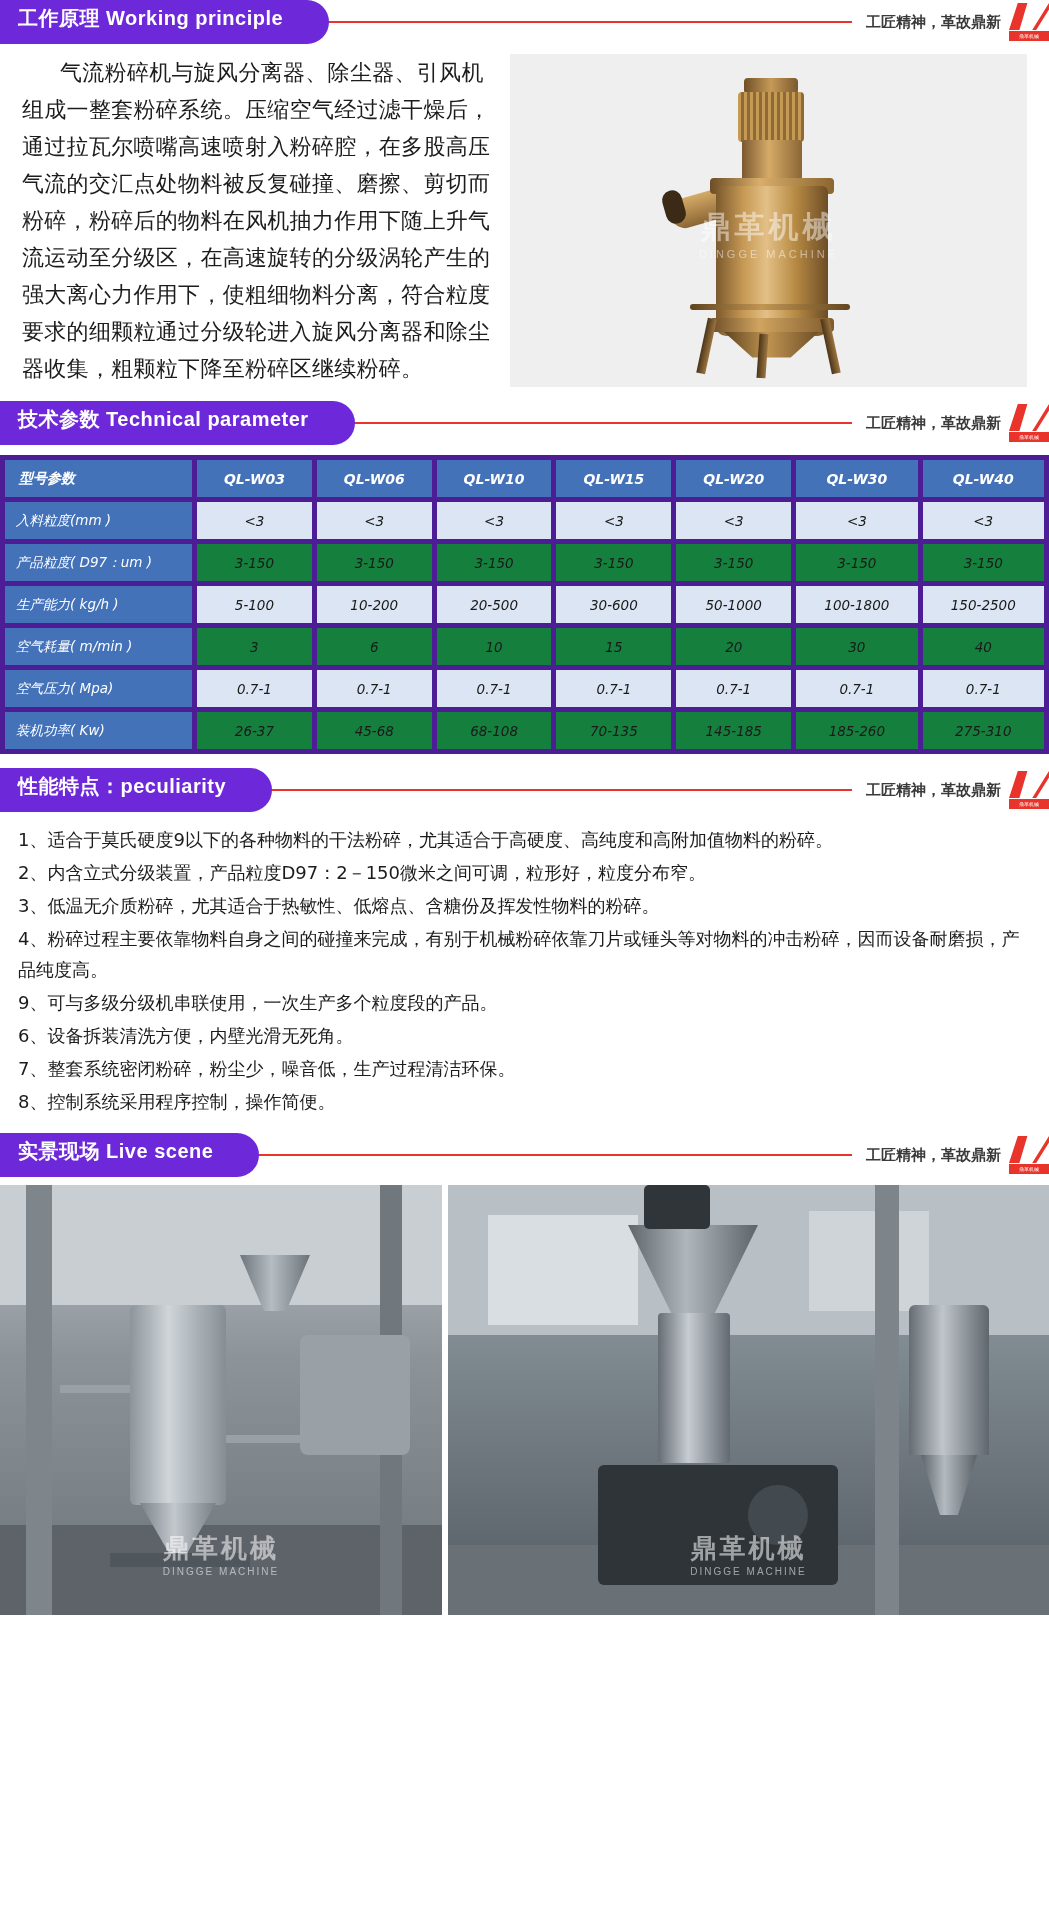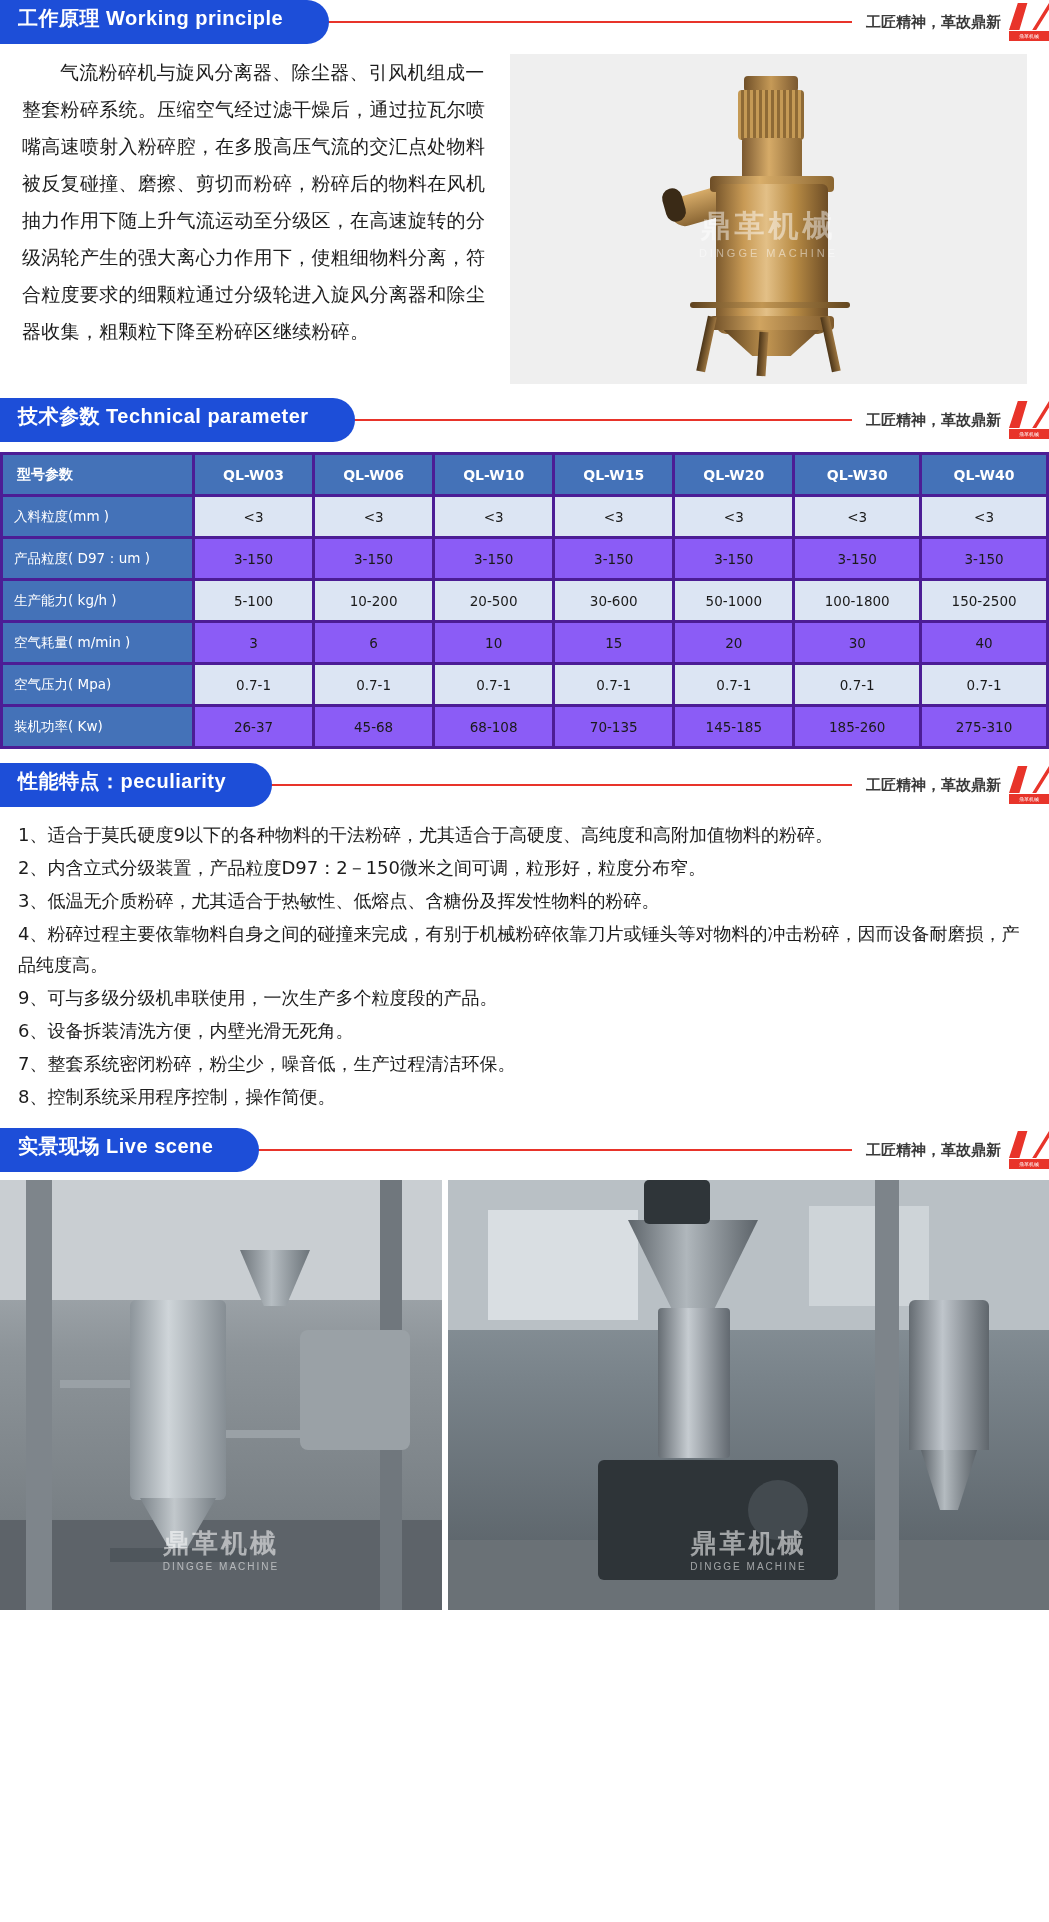--- a/index.html
+++ b/index.html
@@ -16,21 +16,21 @@
   .sec-head {
     position: relative;
     height: 44px;
     margin-top: 0;
     display: flex;
     align-items: center;
   }
   .sec-head .ribbon {
     position: relative;
     height: 44px;
-    background: #1d4ed8;
+    background: #6d28d9;
     color: #fff;
     display: flex;
     align-items: center;
     padding: 0 46px 8px 18px;
     border-radius: 0 22px 22px 0;
     font-size: 20px;
     font-weight: bold;
     letter-spacing: 0.5px;
     white-space: nowrap;
     z-index: 2;
@@ -88,21 +88,21 @@
   }
 
   
   .wp-body {
     display: flex;
     padding: 10px 22px 14px 22px;
     gap: 18px;
   }
   .wp-text {
     width: 470px;
-    font-size: 19px;
+    font-size: 22px;
     line-height: 37px;
     text-indent: 38px;
     color: #1c1c1c;
     letter-spacing: 0.3px;
     font-family: "DejaVu Sans", sans-serif;
   }
   .wp-image {
     flex: 1;
     background: #efefef;
     position: relative;
@@ -163,43 +163,44 @@
 
   
   .tbl-wrap { padding: 10px 0 0 0; }
   table.spec {
     width: 1049px;
     border-collapse: collapse;
     font-size: 13.5px;
     font-family: "DejaVu Sans", sans-serif;
   }
   table.spec th, table.spec td {
-    border: 3px solid #4c1d95;
+    border: 5px solid #4c1d95;
     text-align: center;
     height: 42px;
     padding: 2px 4px;
+    font-style: italic;
   }
   table.spec thead th {
     background: #4472b8;
     color: #ffffff;
     font-weight: bold;
     font-size: 14px;
   }
   table.spec thead th.first { text-align: left; padding-left: 14px; }
   table.spec tbody td.rowhead {
     background: #4472b8;
     color: #ffffff;
     text-align: left;
     padding-left: 11px;
     font-weight: normal;
     width: 192px;
     font-size: 13.5px;
   }
   table.spec tbody tr.odd td { background: #dce5f3; }
-  table.spec tbody tr.even td { background: #8b5cf6; }
+  table.spec tbody tr.even td { background: #15803d; }
   table.spec tbody tr.odd td.rowhead,
   table.spec tbody tr.even td.rowhead { background: #4472b8; }
 
   
   .pec-body {
     padding: 12px 18px 14px 18px;
     font-size: 18px;
     line-height: 31px;
     color: #1c1c1c;
     font-family: "DejaVu Sans", sans-serif;

